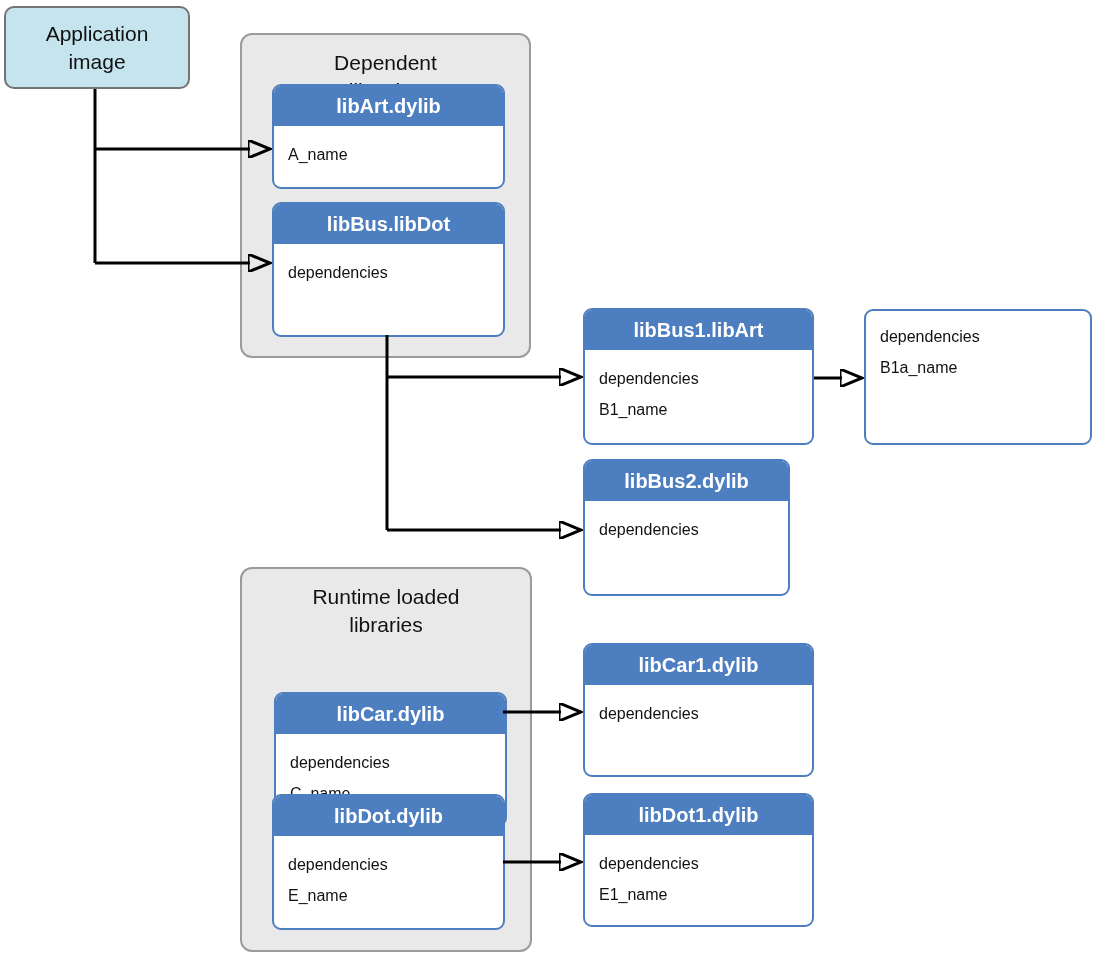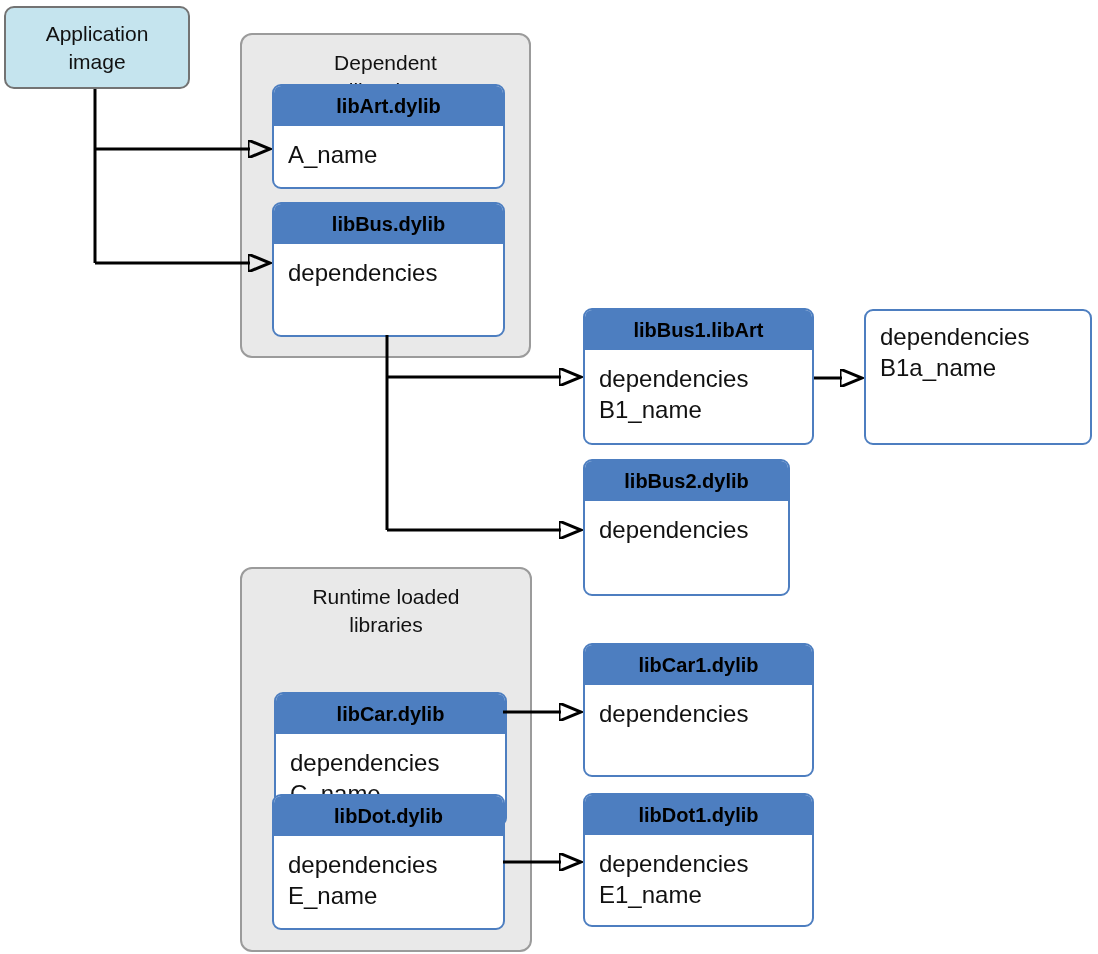--- a/index.html
+++ b/index.html
@@ -70,29 +70,29 @@
   .card-header {
     height: 43px;
     box-sizing: border-box;
     background: #4d7ec0;
     border-bottom: 3px solid #ffffff;
     display: flex;
     align-items: center;
     justify-content: center;
   }
   .card-header span {
-    color: #000000;
+    color: #ffffff;
     font-weight: bold;
     font-size: 20px;
   }
   .card-body {
     padding: 10px 14px 0 14px;
   }
   .card-line {
-    font-size: 24px;
+    font-size: 16px;
     line-height: 31px;
     color: #111111;
     white-space: nowrap;
   }
   
   .card-libart  { left: 30px; top: 49px;  width: 233px; height: 105px; }
   .card-libbus  { left: 30px; top: 167px; width: 233px; height: 135px; }
   
   .card-libcar  { left: 32px; top: 75px;  width: 233px; height: 135px; margin-top: 48px; }
   .card-libdot  { left: 30px; top: 225px; width: 233px; height: 136px; }
@@ -134,21 +134,21 @@
       <div class="card-header">
         <span>libArt.dylib</span>
       </div>
       <div class="card-body">
         <div class="card-line">A_name</div>
       </div>
     </div>
 
     <div class="card card-libbus">
       <div class="card-header">
-        <span>libBus.dylib</span>
+        <span>libBus.libDot</span>
       </div>
       <div class="card-body">
         <div class="card-line">dependencies</div>
       </div>
     </div>
   </div>
 
   <div class="card card-libbus1">
     <div class="card-header">
       <span>libBus1.libArt</span>

